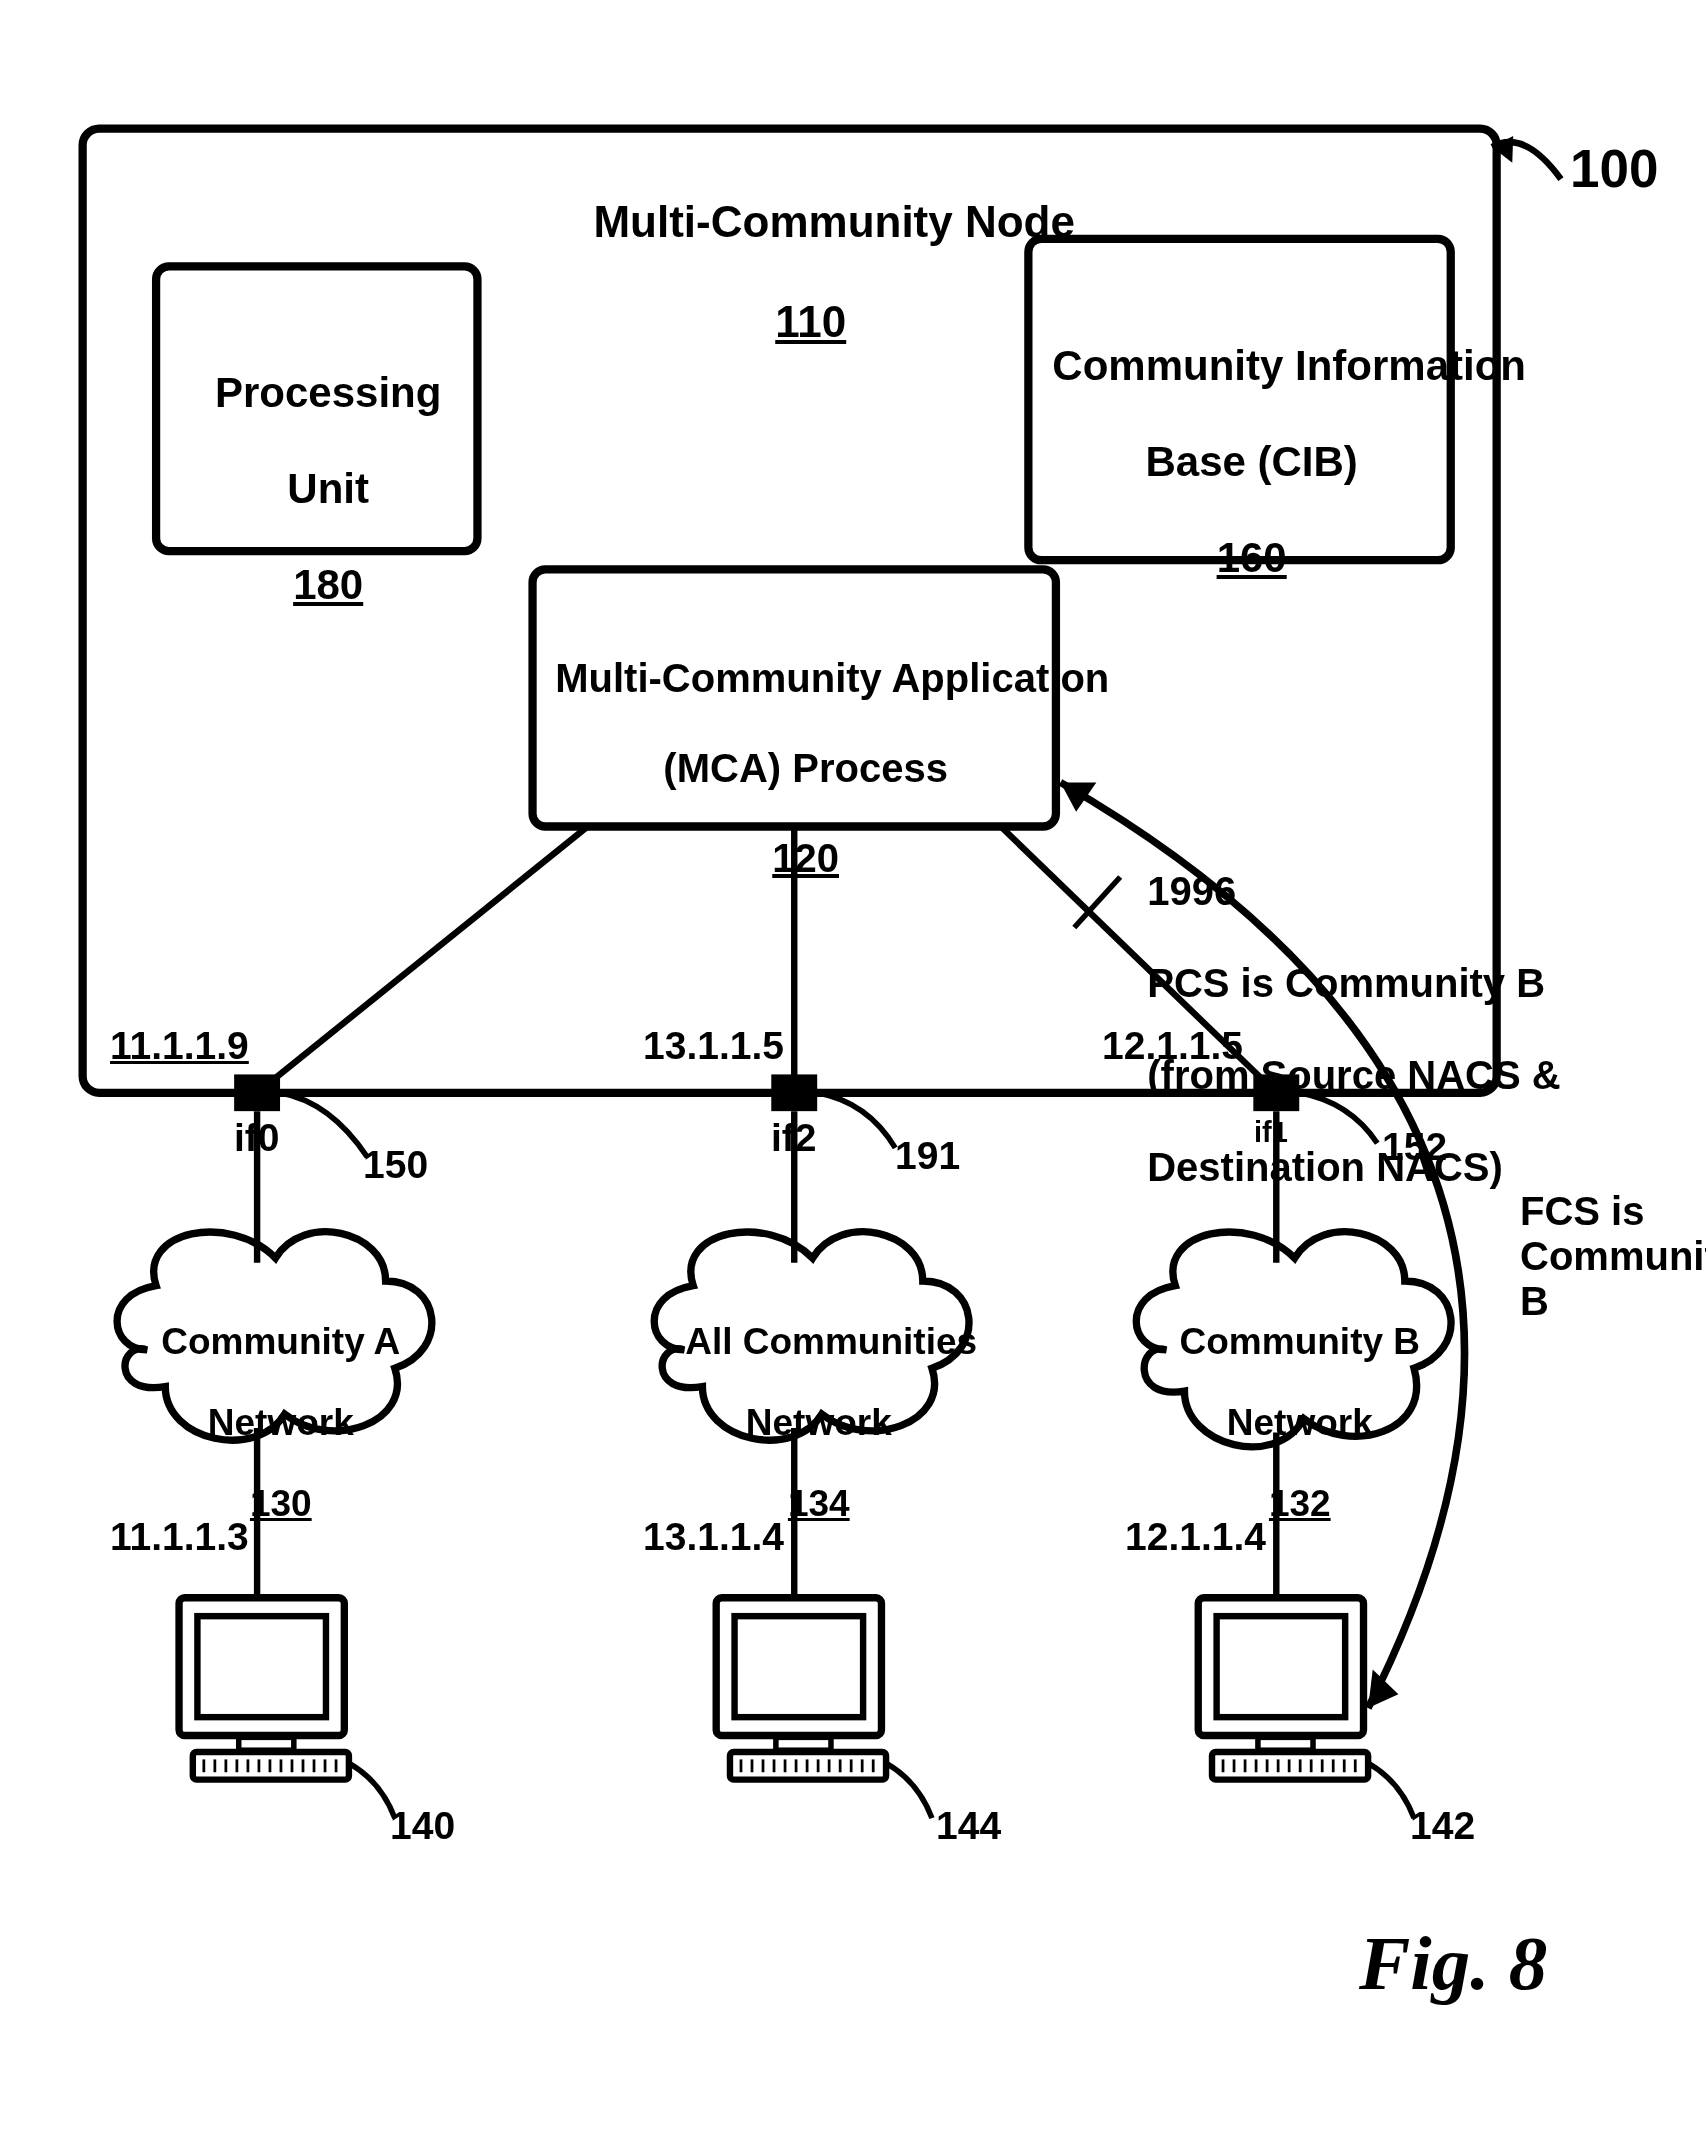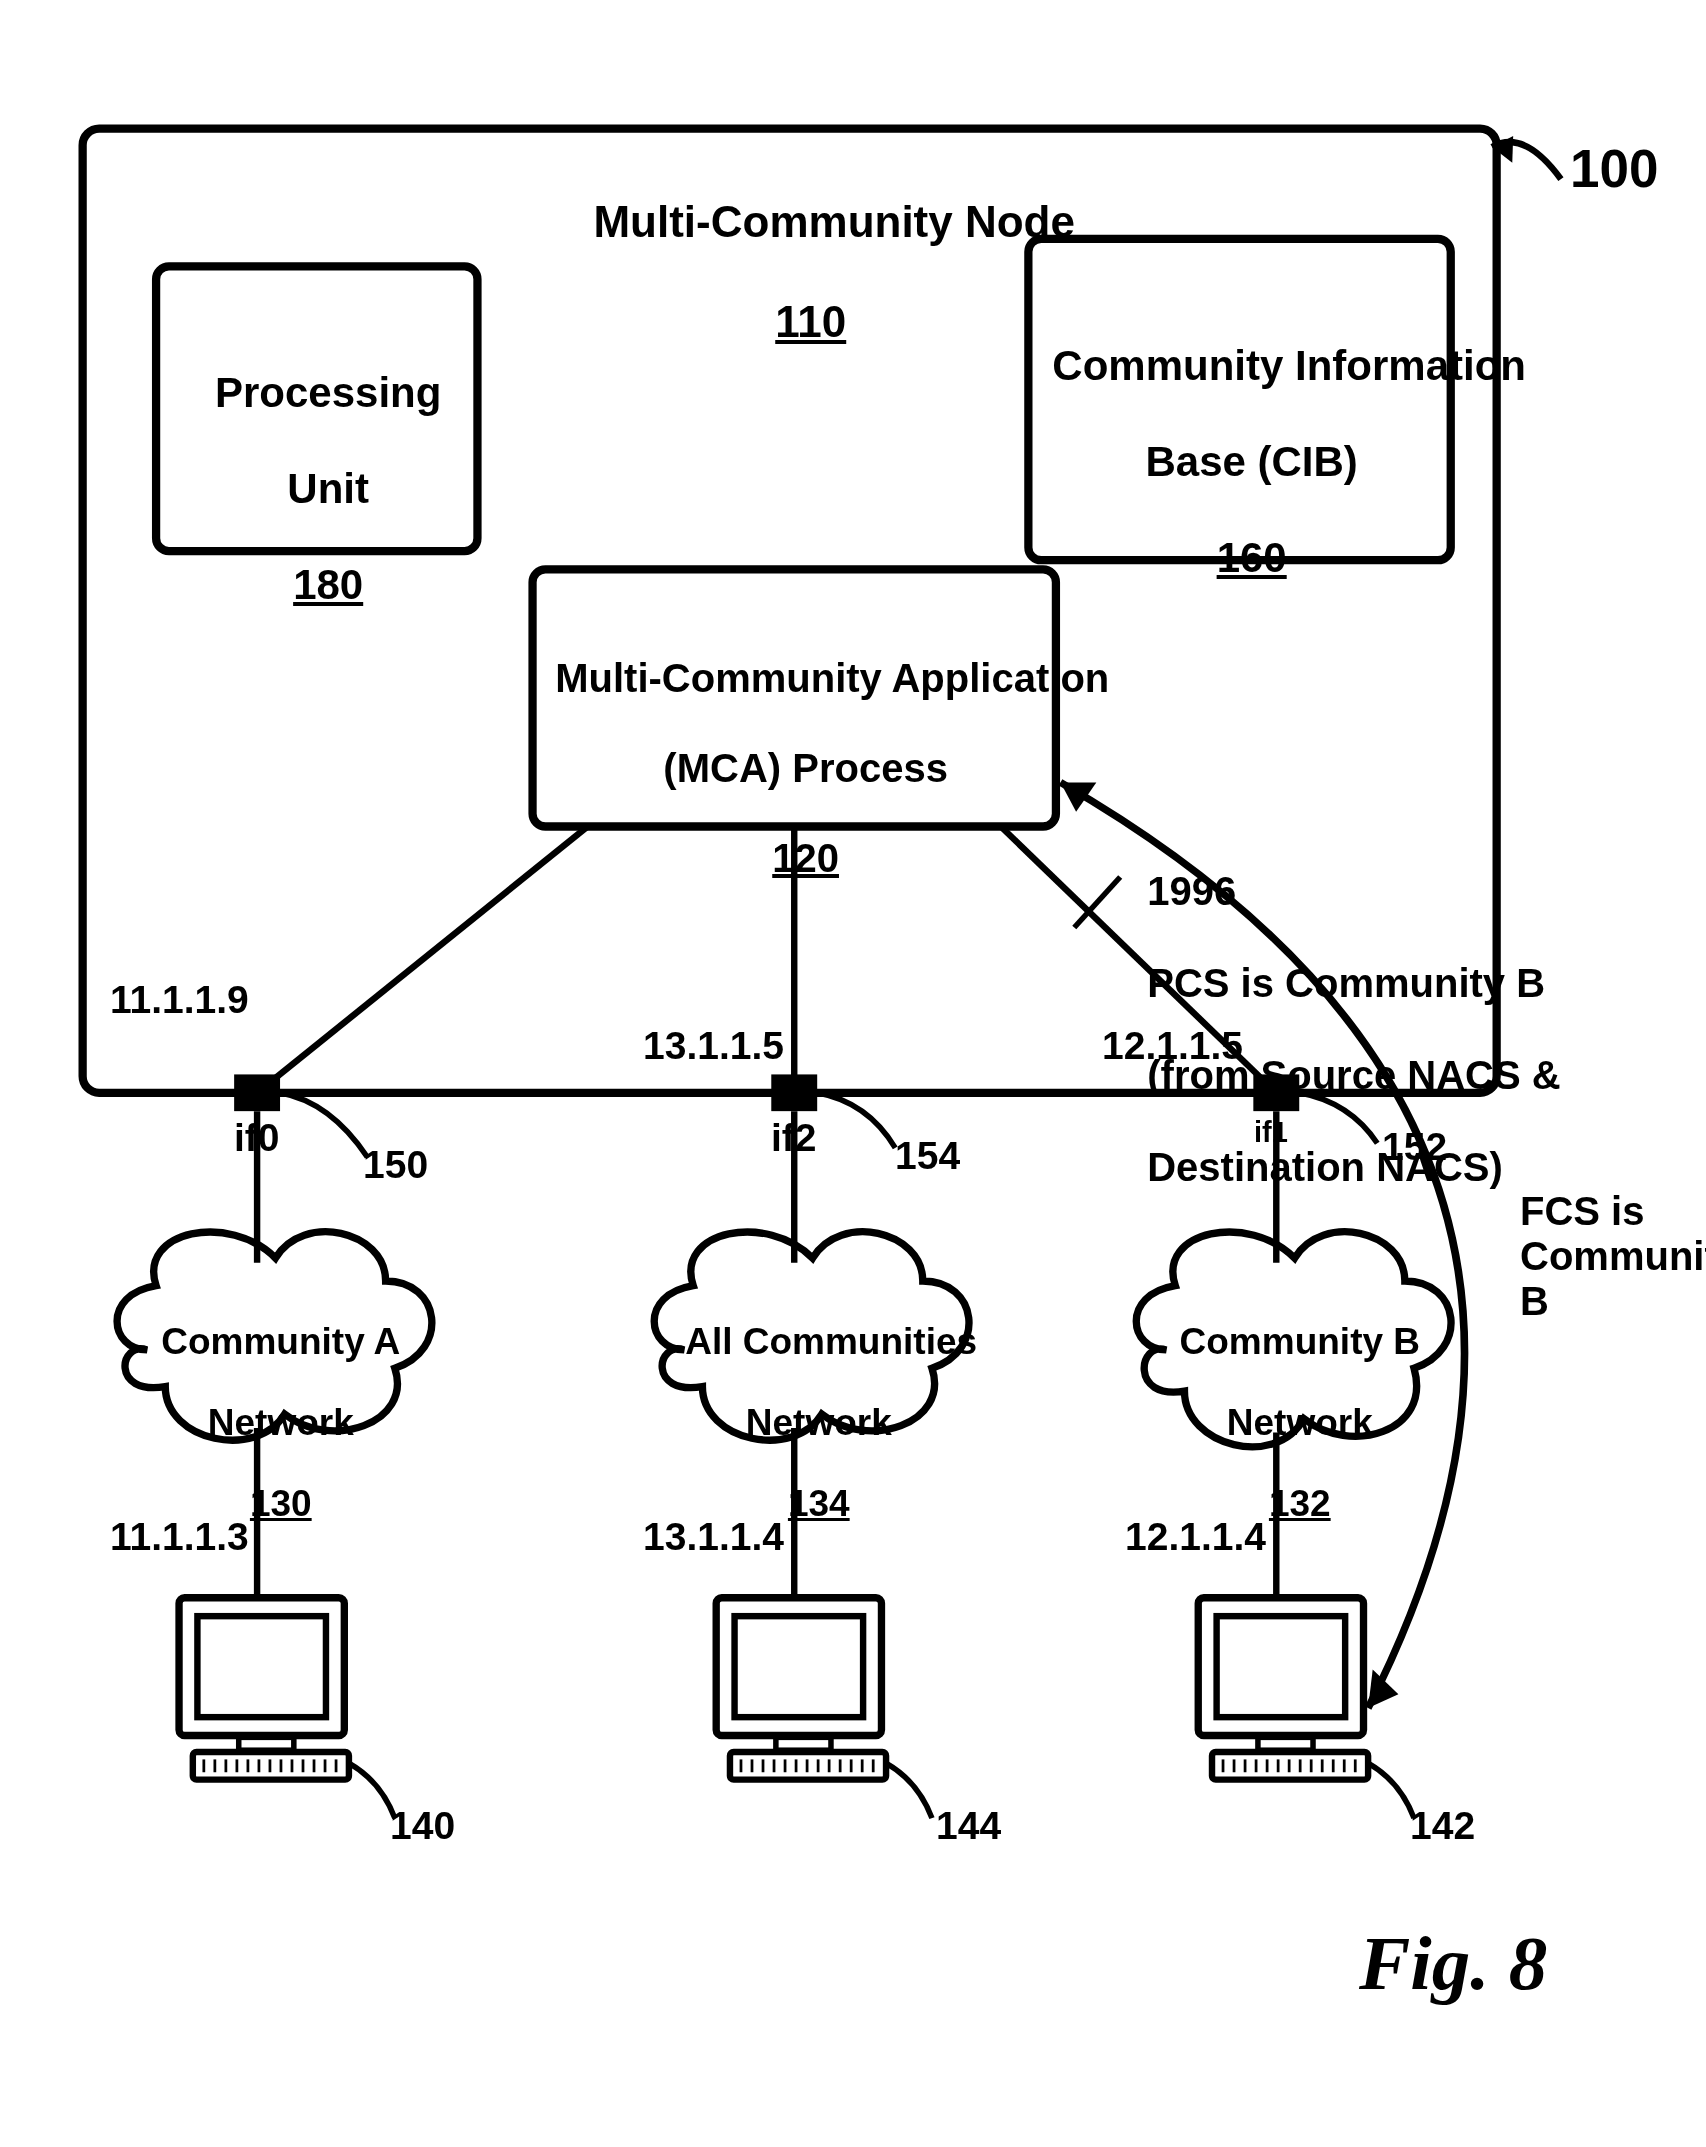--- a/index.html
+++ b/index.html
@@ -183,30 +183,30 @@
   <span>Base (CIB)</span><br>
   <span class="underline">160</span>
 </div>
 
 <div class="label center" style="left:533px; top:611px; width:523px; font-size:40px;">
   <span>Multi-Community Application</span><br>
   <span>(MCA) Process</span><br>
   <span class="underline">120</span>
 </div>
 
-<span class="label" style="left:110px; top:978px; font-size:39px;">11.1.1.9</span>
+<span class="label" style="left:110px; top:1024px; font-size:39px;text-decoration:underline;">11.1.1.9</span>
 <span class="label" style="left:643px; top:1024px; font-size:39px;">13.1.1.5</span>
 <span class="label" style="left:1102px; top:1024px; font-size:39px;">12.1.1.5</span>
 
 <span class="label" style="left:234px; top:1116px; font-size:39px;">if0</span>
 <span class="label" style="left:771px; top:1116px; font-size:39px;">if2</span>
 <span class="label" style="left:1254px; top:1116px; font-size:29px;">if1</span>
 
 <span class="label" style="left:363px; top:1143px; font-size:39px;">150</span>
-<span class="label" style="left:895px; top:1134px; font-size:39px;">154</span>
+<span class="label" style="left:895px; top:1134px; font-size:39px;">191</span>
 <span class="label" style="left:1382px; top:1125px; font-size:39px;">152</span>
 
 <div class="label center" style="left:133px; top:1281px; width:275px; font-size:37px; line-height:1.1;">
   <span>Community A</span><br>
   <span>Network</span><br>
   <span class="underline">130</span>
 </div>
 <div class="label center" style="left:666px; top:1281px; width:285px; font-size:37px; line-height:1.1;">
   <span>All Communities</span><br>
   <span>Network</span><br>

